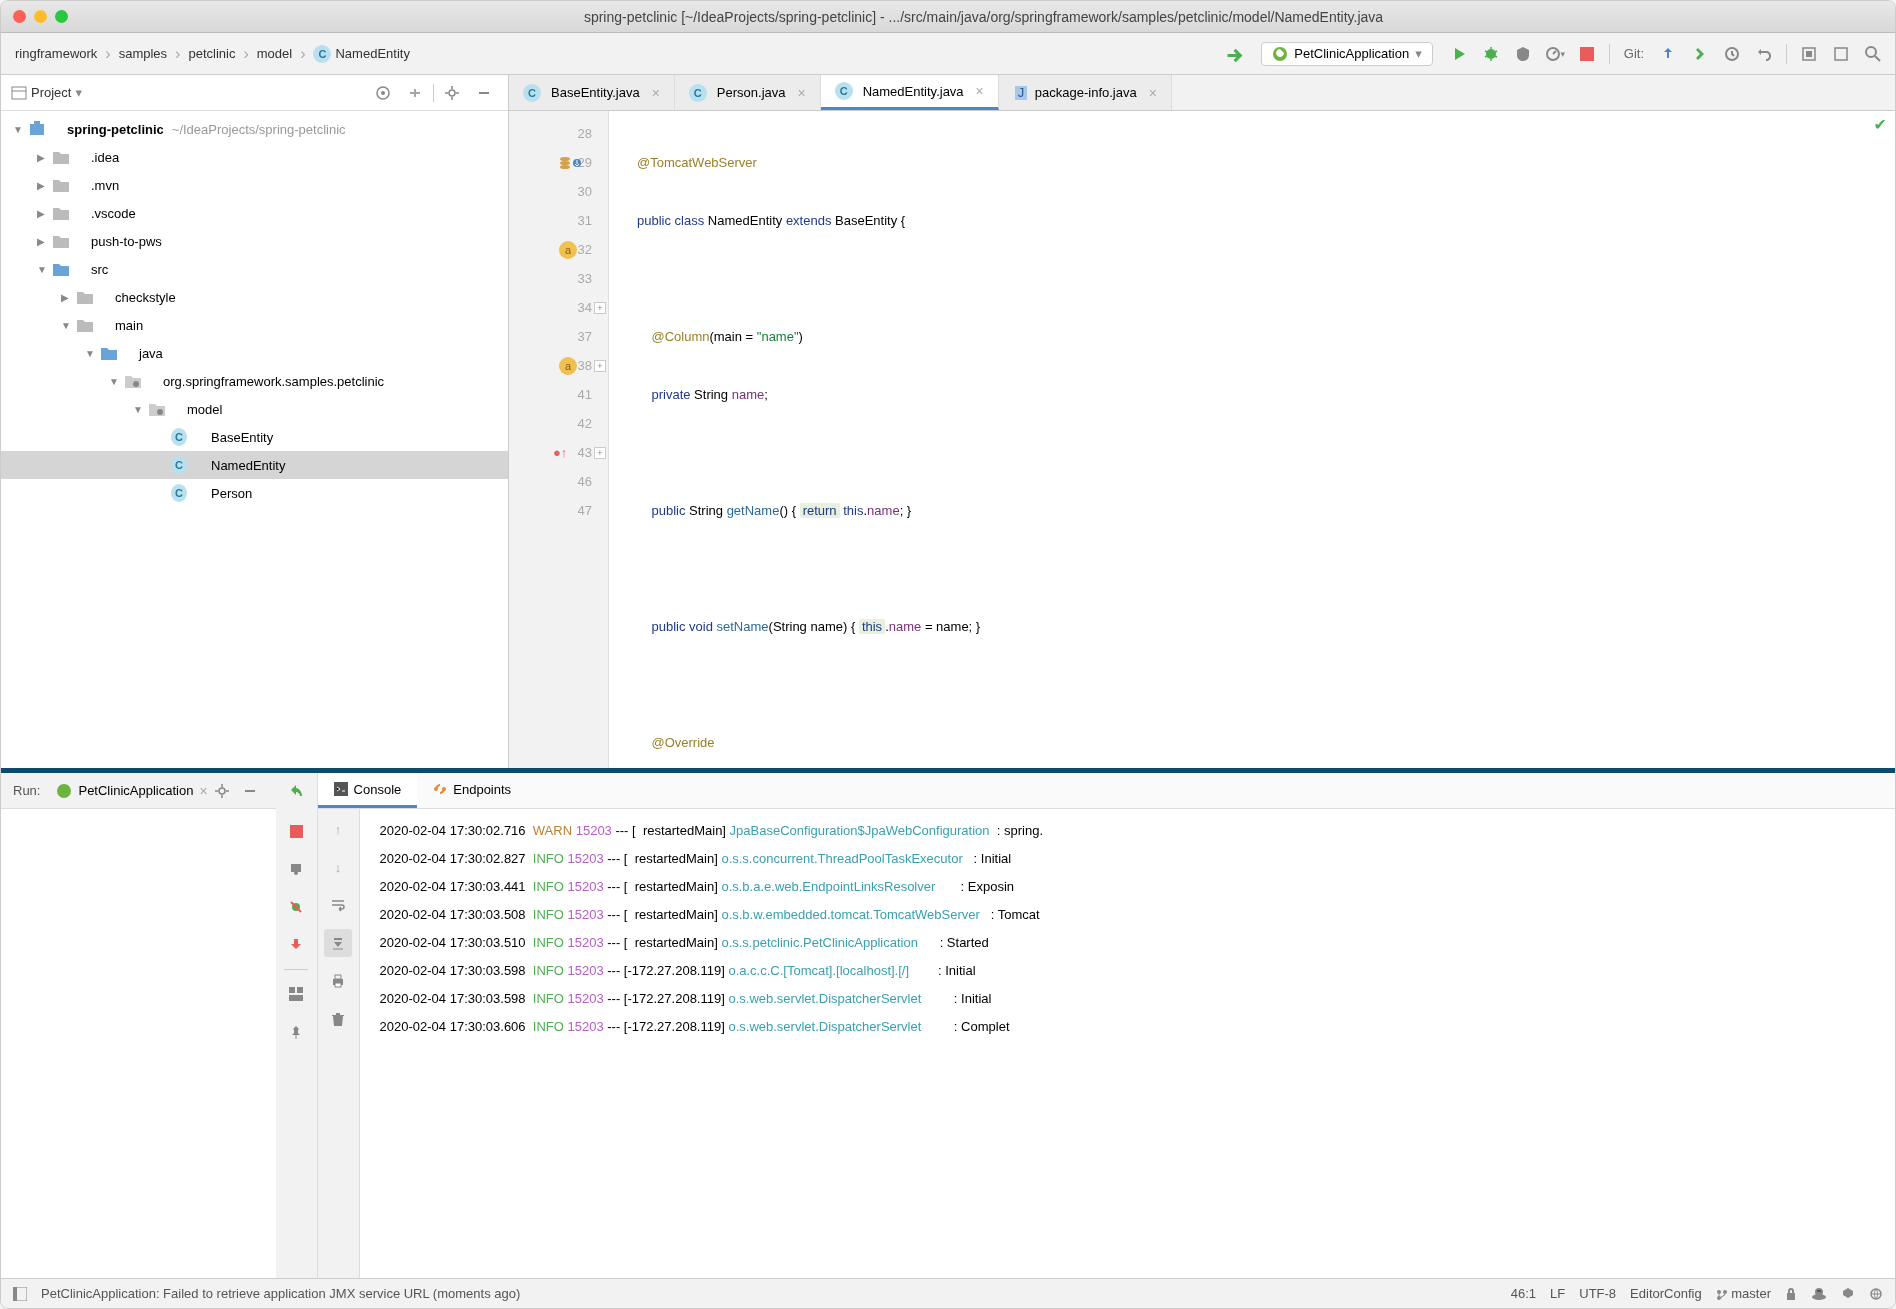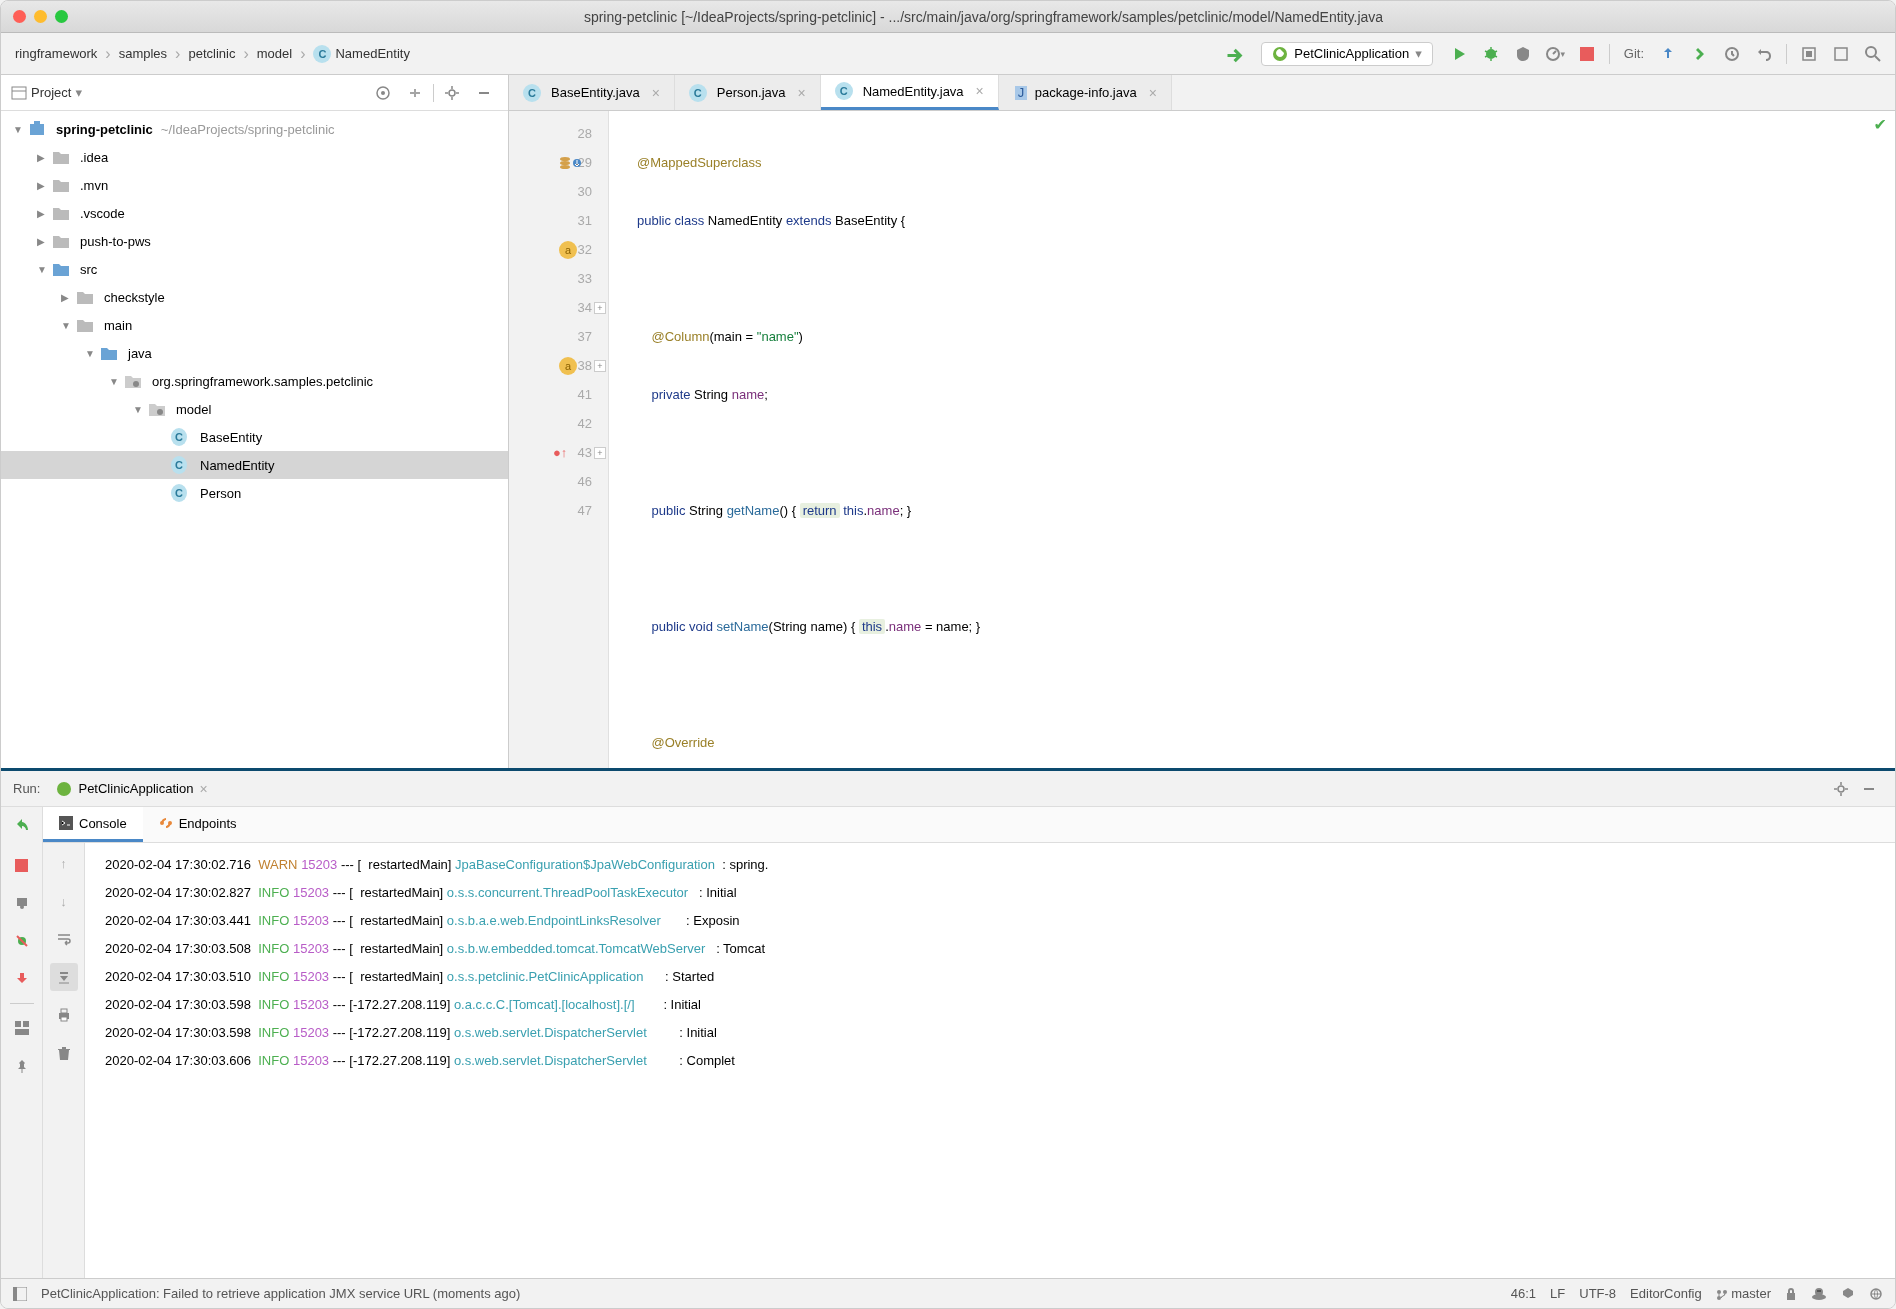--- a/index.html
+++ b/index.html
@@ -22,21 +22,21 @@
 .workarea{display:flex;flex:1;min-height:0}
 .project-panel{width:508px;background:#fff;border-right:1px solid #ccc;display:flex;flex-direction:column}
 .panel-header{height:36px;border-bottom:1px solid #ddd;display:flex;align-items:center;padding:0 10px;gap:4px}
 .panel-title{font-weight:500;color:#333}
 .panel-spacer{flex:1}
 .tree{flex:1;overflow:auto;padding-top:4px}
 .tree-row{display:flex;align-items:center;height:28px;cursor:pointer;padding-left:12px}
 .tree-row.sel{background:#d5d5d5}
 .tree-caret{width:14px;color:#888;font-size:10px}
 .tree-icon{width:20px;display:flex;justify-content:center}
-.tree-label{margin-left:9px}
+.tree-label{margin-left:20px}
 .tree-path{color:#999;margin-left:8px}
 .editor-area{flex:1;display:flex;flex-direction:column;background:#fff;min-width:0}
 .tabs{height:36px;display:flex;border-bottom:1px solid #ccc;background:#f2f2f2}
 .tab{display:flex;align-items:center;padding:0 14px;gap:6px;border-right:1px solid #ddd;cursor:pointer;background:#ececec}
 .tab.act{background:#fff;border-bottom:3px solid #4a88c7;padding-bottom:0}
 .tab-close{color:#aaa;margin-left:6px;font-size:14px}
 .editor{flex:1;display:flex;overflow:hidden;position:relative}
 .gutter{width:100px;background:#f2f2f2;border-right:1px solid #e0e0e0;font-family:Menlo,monospace;font-size:14px;color:#aaa;padding-top:8px}
 .gline{height:29px;display:flex;align-items:center;justify-content:flex-end;padding-right:16px;position:relative}
 .gmark{position:absolute;left:50px}
@@ -44,21 +44,21 @@
 .fold{position:absolute;right:2px;width:12px;height:12px;border:1px solid #ccc;background:#fff;font-size:9px;display:flex;align-items:center;justify-content:center;color:#888}
 .code{flex:1;font-family:Menlo,monospace;font-size:15px;padding:8px 0 0 28px;line-height:29px;white-space:pre}
 .cline{height:29px}
 .k-ann{color:#9a8028}
 .k-kw{color:#1e3a8a;font-weight:400}
 .k-str{color:#157f3c}
 .k-fld{color:#7a2f7a}
 .k-mth{color:#2a6a9a}
 .hint{background:#e8f0e0;padding:0 3px;border-radius:2px}
 .check{position:absolute;top:4px;right:8px;color:#4caf50;font-size:16px}
-.run-panel{height:510px;border-top:3px solid #0c4a6e;background:#fff;display:flex;flex-direction:column}
+.run-panel{height:510px;border-top:5px solid #0c4a6e;background:#fff;display:flex;flex-direction:row}
 .run-header{height:36px;display:flex;align-items:center;padding:0 12px;border-bottom:1px solid #ddd;background:#f2f2f2}
 .run-title{margin-right:16px;color:#555}
 .run-tabs{height:36px;display:flex;border-bottom:1px solid #ddd;background:#fafafa}
 .run-side{width:42px;background:#f2f2f2;border-right:1px solid #ddd;display:flex;flex-direction:column;align-items:center;padding-top:6px;gap:10px}
 .run-body{flex:1;display:flex;min-height:0}
 .run-side2{width:42px;background:#f2f2f2;border-right:1px solid #ddd;display:flex;flex-direction:column;align-items:center;padding-top:6px;gap:10px}
 .console{flex:1;font-family:Menlo,monospace;font-size:14.5px;padding:8px 0 0 20px;line-height:28px;overflow:auto;white-space:pre}
 .lg-warn{color:#c08030}
 .lg-info{color:#4caf50}
 .lg-pid{color:#b85cc7}
@@ -390,21 +390,21 @@
           <div class="gline"><span class="fold">+</span>34</div>
           <div class="gline">37</div>
           <div class="gline"><span class="gmark amark">a</span><span class="fold">+</span>38</div>
           <div class="gline">41</div>
           <div class="gline">42</div>
           <div class="gline"><span class="gmark" style="color:#e85c5c;left:44px">●↑</span><span class="fold">+</span>43</div>
           <div class="gline">46</div>
           <div class="gline">47</div>
         </div>
       <div class="code">
-<div class="cline"><span class="k-ann">@MappedSuperclass</span></div>
+<div class="cline"><span class="k-ann">@TomcatWebServer</span></div>
 <div class="cline"><span class="k-kw">public</span> <span class="k-kw">class</span> <span>NamedEntity</span> <span class="k-kw">extends</span> <span>BaseEntity {</span></div>
 <div class="cline"></div>
 <div class="cline">    <span class="k-ann">@Column</span><span>(main = </span><span class="k-str">"name"</span><span>)</span></div>
 <div class="cline">    <span class="k-kw">private</span> <span>String</span> <span class="k-fld">name</span><span>;</span></div>
 <div class="cline"></div>
 <div class="cline">    <span class="k-kw">public</span> <span>String</span> <span class="k-mth">getName</span><span>() {</span> <span class="k-kw hint">return</span> <span class="k-kw">this</span><span>.</span><span class="k-fld">name</span><span>; }</span></div>
 <div class="cline"></div>
 <div class="cline">    <span class="k-kw">public</span> <span class="k-kw">void</span> <span class="k-mth">setName</span><span>(String name) {</span> <span class="k-kw hint">this</span><span>.</span><span class="k-fld">name</span><span> = name; }</span></div>
 <div class="cline"></div>
 <div class="cline">    <span class="k-ann">@Override</span></div>

